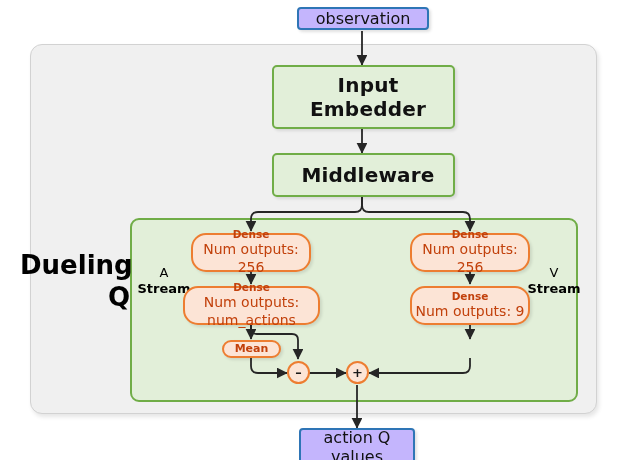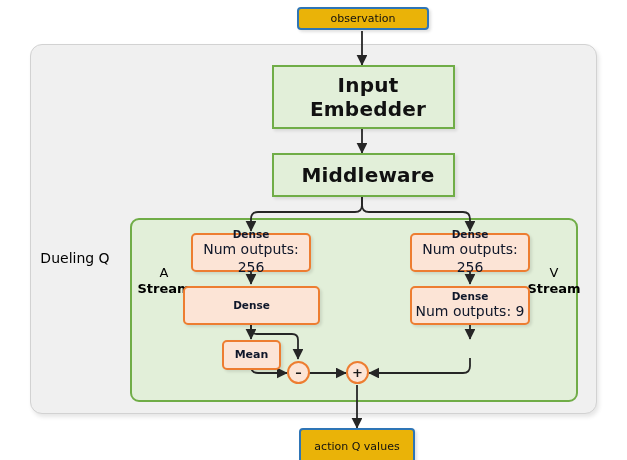--- a/index.html
+++ b/index.html
@@ -41,70 +41,71 @@
   
   .head-container {
     background: #e2efd9;
     border: 2px solid #70ad47;
     border-radius: 9px;
   }
   
   .green-box {
     background: #e2efd9;
     border: 2px solid #70ad47;
-    border-radius: 0;
+    border-radius: 5px;
     box-shadow: 2px 2px 3px rgba(0,0,0,0.10);
     font-weight: bold;
     color: #111111;
     padding-left: 9px;
   }
   .green-box .title {
     font-size: 20px;
     letter-spacing: 0.2px;
   }
   
   .orange-box {
     background: #fce4d6;
     border: 2px solid #ed7d31;
-    border-radius: 5px;
+    border-radius: 15px;
     box-shadow: 2px 2px 3px rgba(0,0,0,0.10);
-    color: #0f172a;
+    color: #c2410c;
     line-height: 1.28;
   }
   .orange-box .l1 {
     font-size: 10.5px;
     font-weight: bold;
   }
   .orange-box .l2 {
     font-size: 14px;
     font-weight: normal;
   }
   .orange-box.single .l1 {
     font-size: 11px;
     font-weight: bold;
   }
   
   .blue-box {
-    background: #eab308;
+    background: #c4b5fd;
     border: 2px solid #2e75b6;
     border-radius: 4px;
     box-shadow: 2px 2px 3px rgba(0,0,0,0.12);
     color: #111111;
-    font-size: 11px;
+    font-size: 16px;
   }
   
   .label {
     position: absolute;
     text-align: center;
     color: #000000;
     line-height: 1.22;
   }
   .label.big {
-    font-size: 14px;
-    font-weight: normal;
+    font-size: 26px;
+    font-weight: bold;
+    text-align: right;
   }
   .label.stream .ln1 {
     font-size: 13px;
     font-weight: normal;
     display: block;
   }
   .label.stream .ln2 {
     font-size: 13px;
     font-weight: bold;
     display: block;
@@ -198,23 +199,24 @@
     <span class="ln2">Stream</span>
   </div>
 
   <div class="node orange-box" style="left:191px; top:233px; width:120px; height:39px;">
     <span class="l1">Dense</span>
     <span class="l2">Num outputs: 256</span>
   </div>
 
   <div class="node orange-box" style="left:183px; top:286px; width:137px; height:39px;">
     <span class="l1">Dense</span>
-  </div>
-
-  <div class="node orange-box single" style="left:222px; top:340px; width:59px; height:30px;">
+    <span class="l2">Num outputs: num_actions</span>
+  </div>
+
+  <div class="node orange-box single" style="left:222px; top:340px; width:59px; height:18px;">
     <span class="l1">Mean</span>
   </div>
 
   <div class="node orange-box" style="left:410px; top:233px; width:120px; height:39px;">
     <span class="l1">Dense</span>
     <span class="l2">Num outputs: 256</span>
   </div>
 
   <div class="node orange-box" style="left:410px; top:286px; width:120px; height:39px;">
     <span class="l1">Dense</span>

